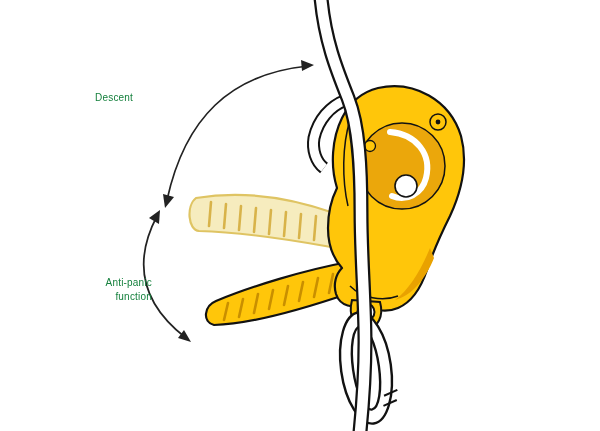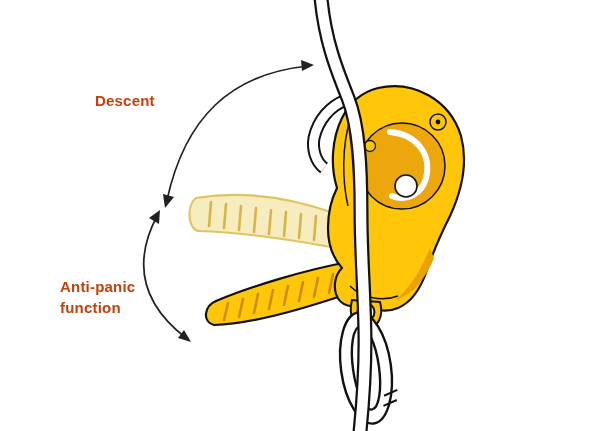--- a/index.html
+++ b/index.html
@@ -1,20 +1,20 @@
 <!DOCTYPE html>
 <html><head>
 <meta charset="utf-8">
 <style>
   html,body{margin:0;padding:0;background:#ffffff;}
   .figure{position:relative;width:600px;height:431px;background:#ffffff;overflow:hidden;
           font-family:"Liberation Sans",sans-serif;}
   .figure svg{position:absolute;left:0;top:0;}
-  .label{position:absolute;font-size:15px;color:#c2410c;letter-spacing:.2px;font-weight:bold;}
-  .label-antipanic{width:92px;text-align:left;line-height:1.4;}
+  .label{position:absolute;font-size:10px;color:#15803d;letter-spacing:.2px;}
+  .label-antipanic{width:92px;text-align:right;line-height:1.4;}
 </style>
 </head>
 <body>
 
 <div class="figure">
 
   <svg width="600" height="431" viewBox="0 0 600 431">
 
     <g>
       <path d="M 196,198 C 250,189 300,201 334,213 L 331,247 C 292,240 243,232 199,231 C 188,230 186,206 196,198 Z" fill="#F6ECBE" stroke="#DFC463" stroke-width="2.2" stroke-linejoin="round"></path>

